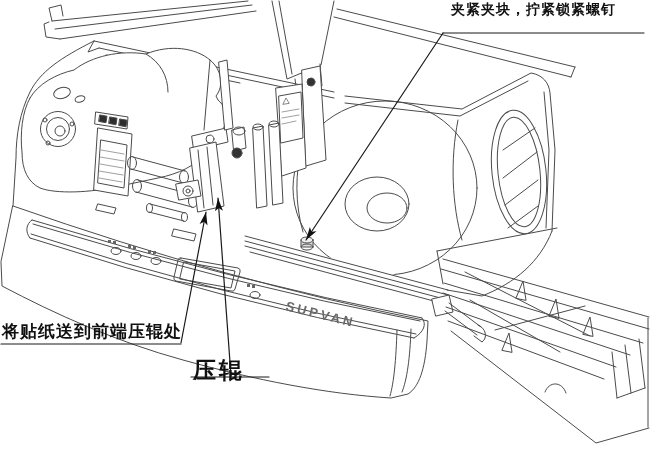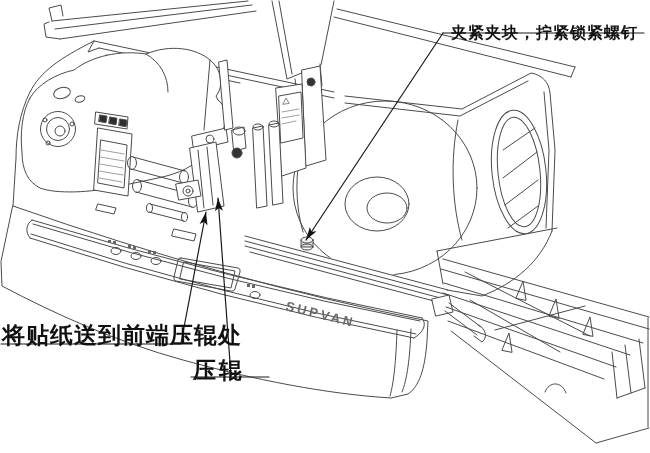--- a/index.html
+++ b/index.html
@@ -5,22 +5,22 @@
   html,body{margin:0;padding:0;background:#fff;}
   #canvas{
     position:relative;width:650px;height:453px;background:#ffffff;
     overflow:hidden;font-family:"Liberation Sans",sans-serif;
   }
   #art{position:absolute;left:0;top:0;}
   .callout{
     position:absolute;font-family:"Liberation Serif",serif;font-weight:bold;
     color:#111;white-space:nowrap;
   }
-  #callout-clamp{left:451px;top:23px;font-size:16px;letter-spacing:1px;}
-  #callout-feed{left:2px;top:320px;font-size:23px;letter-spacing:1px;}
+  #callout-clamp{left:451px;top:1px;font-size:14px;letter-spacing:1px;}
+  #callout-feed{left:2px;top:320px;font-size:17px;letter-spacing:1px;}
   #callout-roller{left:193px;top:355px;font-size:23px;letter-spacing:3px;}
 </style>
 </head>
 <body>
 
 <div id="canvas">
 
 <svg id="art" width="650" height="453" viewBox="0 0 650 453" fill="none" stroke="#4b4b4b" stroke-width="1" stroke-linejoin="round" stroke-linecap="round">
   <defs>
     <marker id="arrow" markerWidth="14" markerHeight="12" refX="13" refY="5" orient="auto" markerUnits="userSpaceOnUse">

